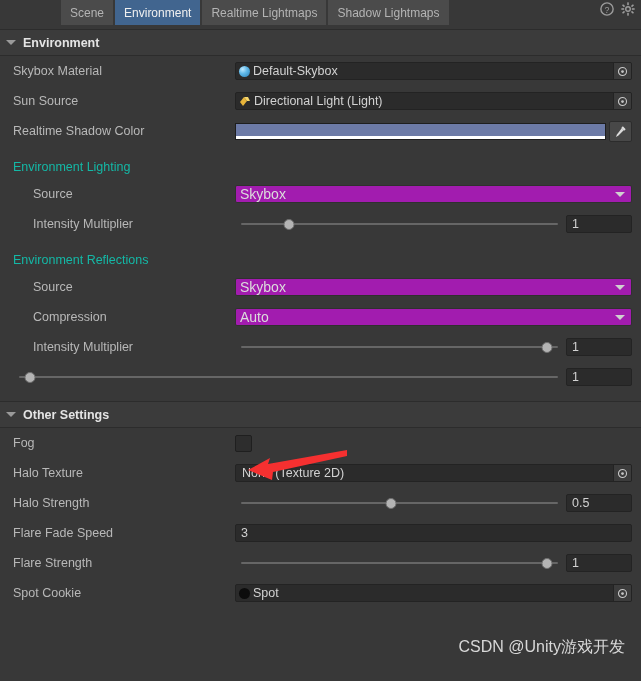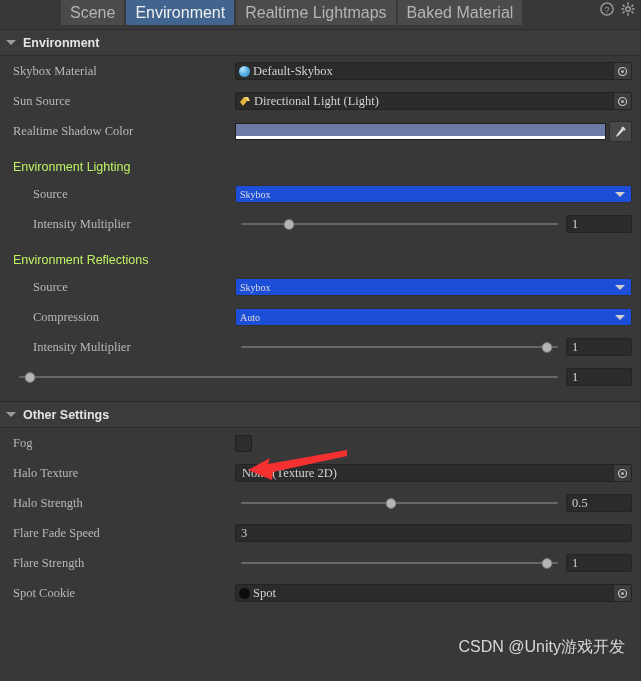--- a/index.html
+++ b/index.html
@@ -23,21 +23,21 @@
     background: #383838;
     display: flex;
     align-items: stretch;
     padding-left: 61px;
     box-sizing: border-box;
     position: relative;
   }
   .tab {
     background: #4b4b4b;
     color: #b4b4b4;
-    font-size: 16px;
+    font-size: 12px;
     padding: 0 9px;
     display: flex;
     align-items: center;
     margin-right: 2px;
     height: 25px;
     box-sizing: border-box;
     white-space: nowrap;
   }
   .tab.active {
     background: #41658f;
@@ -77,30 +77,30 @@
 
   
   .body { background: #383838; }
   .row {
     height: 24px;
     display: flex;
     align-items: center;
     padding-left: 13px;
     box-sizing: border-box;
   }
-  .row.tall { height: 30px; font-family: Liberation Serif, serif; }
+  .row.tall { height: 30px; }
   .label {
     font-size: 12.5px;
     color: #b8b8b8;
     width: 222px;
     flex: 0 0 auto;
     white-space: nowrap;
   }
   .label.indent { padding-left: 20px; width: 202px; }
-  .label.group { color: #bef264; }
+  .label.group { color: #14b8a6; }
   .field { flex: 1 1 auto; display: flex; align-items: center; padding-right: 9px; }
 
   
   .objfield {
     flex: 1 1 auto;
     height: 18px;
     background: #2b2b2b;
     border: 1px solid #232323;
     border-radius: 2px;
     display: flex;
@@ -132,27 +132,27 @@
   .tex-icon {
     width: 11px; height: 11px; border-radius: 50%;
     background: #0c0c0c;
     flex: 0 0 auto;
   }
 
   
   .dropdown {
     flex: 1 1 auto;
     height: 18px;
-    background: #1d4ed8;
+    background: #a21caf;
     border: 1px solid #303030;
     border-radius: 2px;
     display: flex;
     align-items: center;
     padding-left: 4px;
-    font-size: 10px;
+    font-size: 14px;
     color: #dcdcdc;
     box-sizing: border-box;
     position: relative;
   }
   .dd-arrow {
     position: absolute;
     right: 6px; top: 50%;
     margin-top: -2px;
     width: 0; height: 0;
     border-left: 5px solid transparent;
@@ -275,21 +275,21 @@
   <div class="tab">
     <span>Scene</span>
   </div>
   <div class="tab active">
     <span>Environment</span>
   </div>
   <div class="tab">
     <span>Realtime Lightmaps</span>
   </div>
   <div class="tab">
-    <span>Baked Material</span>
+    <span>Shadow Lightmaps</span>
   </div>
 
   <div class="winicons">
     <svg class="winicon" viewBox="0 0 16 16">
       <circle cx="8" cy="8" r="7" fill="none" stroke="#bdbdbd" stroke-width="1.6"></circle>
       <text x="8" y="12" font-size="10" fill="#bdbdbd" text-anchor="middle" font-family="Liberation Sans, sans-serif">?</text>
     </svg>
     <svg class="winicon" viewBox="0 0 16 16">
       <g fill="#bdbdbd">
         <circle cx="8" cy="8" r="2.6" fill="none" stroke="#bdbdbd" stroke-width="1.6"></circle>

